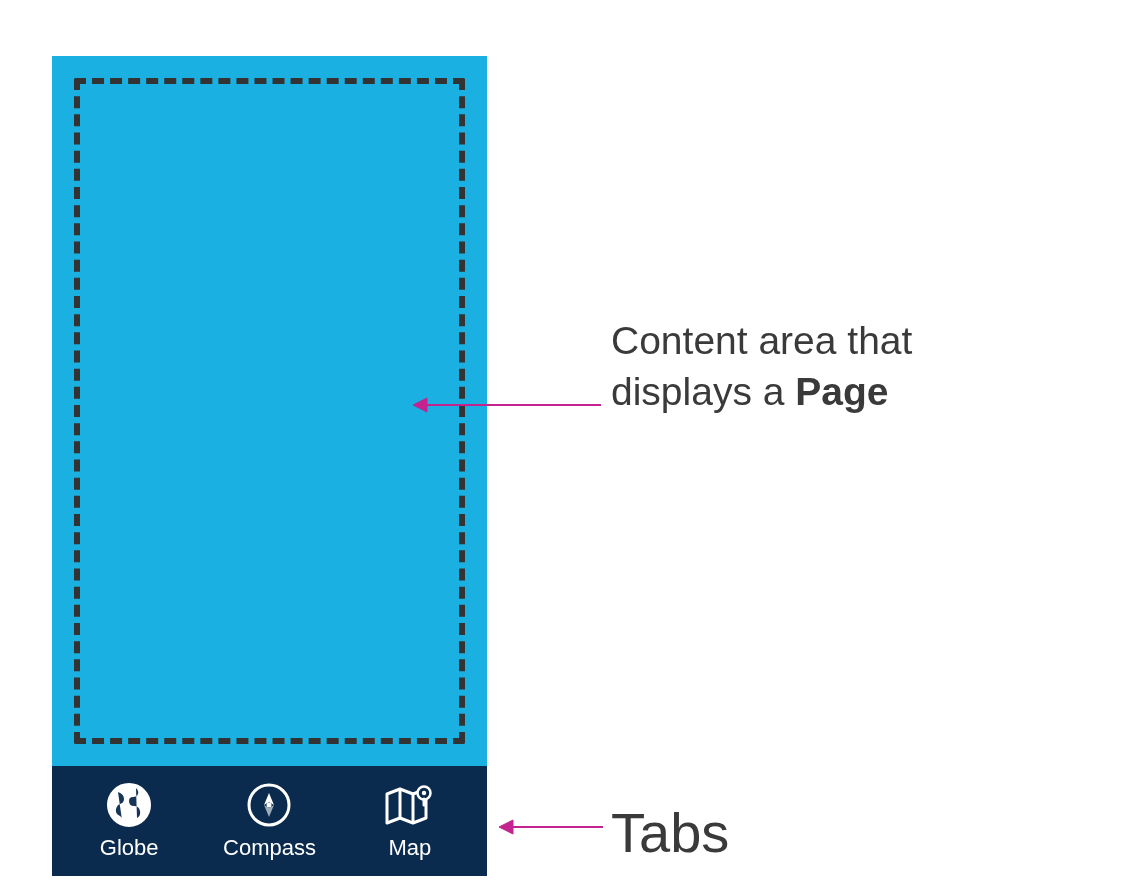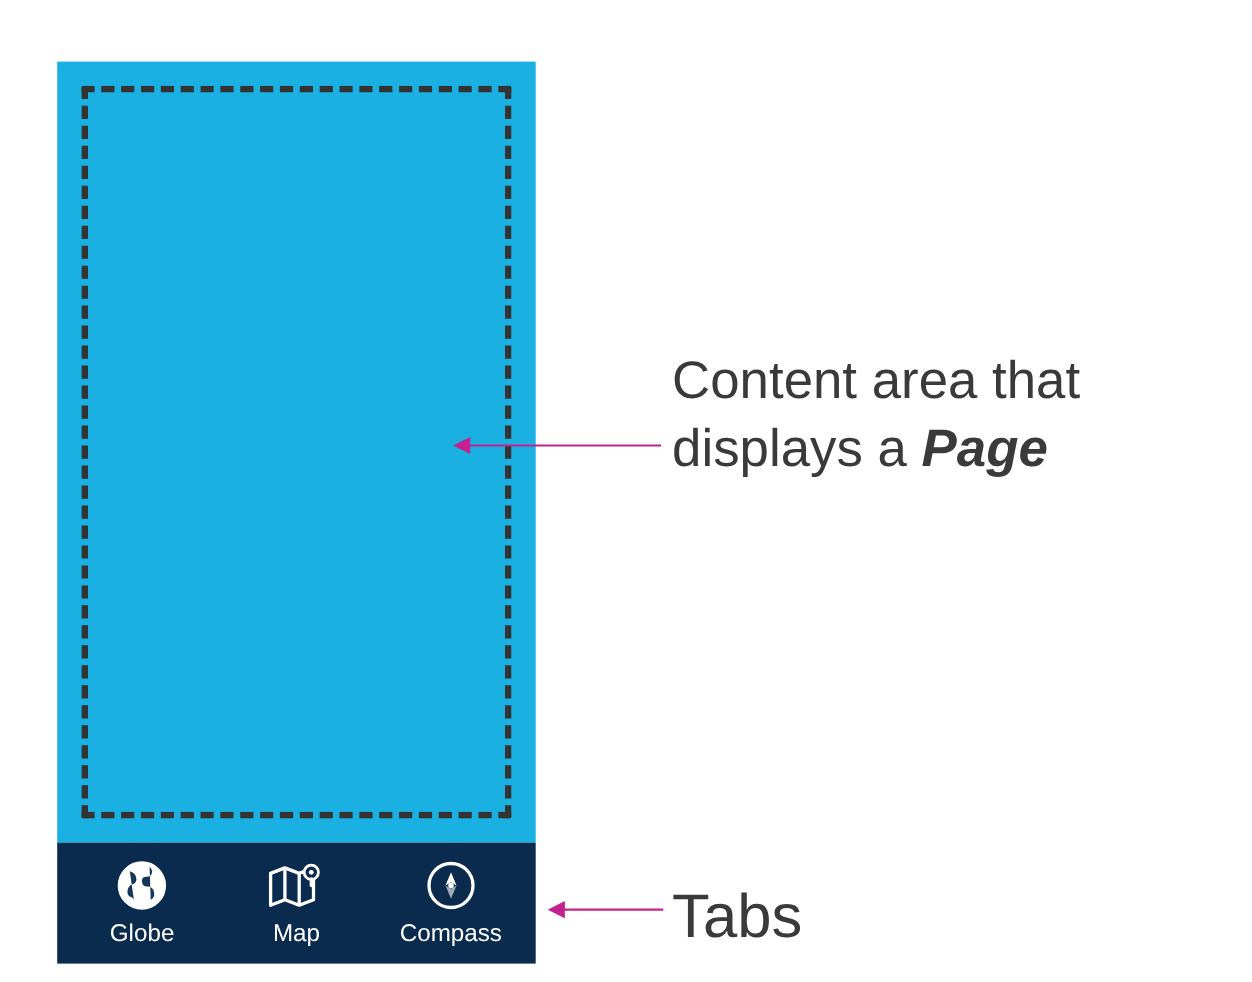--- a/index.html
+++ b/index.html
@@ -59,24 +59,24 @@
     }
 
     .annot {
       position: absolute;
       color: #3a3a3a;
       font-weight: 300;
     }
     .annot-content {
       left: 611px;
       top: 316px;
-      font-size: 48px;
+      font-size: 39px;
       line-height: 1.3;
     }
-    .annot-content .bold { font-weight: 600; font-style: italic; }
+    .annot-content .bold { font-weight: 600; }
     .annot-tabs {
       left: 611px;
       top: 800px;
       font-size: 56px;
     }
 
     .arrow {
       position: absolute;
       stroke: #c4228f;
       fill: #c4228f;
@@ -104,41 +104,41 @@
           <circle cx="23" cy="23" r="21" fill="#ffffff"></circle>
           <path d="M12 10 q6 2 6 7 q0 4 -4 5 q-3 1 -4 5 q-1 5 4 7 q2 1 2 4" fill="#0b2b4e" opacity="0.95"></path>
           <path d="M30 6 q3 3 2 6 q-1 3 -5 3 q-4 0 -4 4 q0 5 5 5 q5 0 6 5 q1 5 -3 7" fill="#0b2b4e" opacity="0.95"></path>
           <circle cx="23" cy="23" r="21" fill="none" stroke="#ffffff" stroke-width="2"></circle>
         </svg>
       </span>
       <span class="label">Globe</span>
     </div>
     <div class="tab">
       <span class="icon">
+        <svg width="46" height="46" viewBox="0 0 46 46">
+          <circle cx="23" cy="23" r="20" fill="none" stroke="#ffffff" stroke-width="3"></circle>
+          <polygon points="23,11 28,23 23,20 18,23" fill="#ffffff"></polygon>
+          <polygon points="23,35 18,23 23,26 28,23" fill="#ffffff" opacity="0.6"></polygon>
+          <circle cx="23" cy="23" r="2.5" fill="#ffffff"></circle>
+        </svg>
+      </span>
+      <span class="label">Compass</span>
+    </div>
+    <div class="tab">
+      <span class="icon">
         <svg width="54" height="46" viewBox="0 0 54 46">
           <path d="M4 12 L17 7 L30 12 L43 7 L43 36 L30 41 L17 36 L4 41 Z" fill="none" stroke="#ffffff" stroke-width="3" stroke-linejoin="round"></path>
           <line x1="17" y1="7" x2="17" y2="36" stroke="#ffffff" stroke-width="3"></line>
           <line x1="30" y1="12" x2="30" y2="41" stroke="#ffffff" stroke-width="3"></line>
           <circle cx="41" cy="11" r="6.5" fill="#0b2b4e" stroke="#ffffff" stroke-width="2.5"></circle>
           <circle cx="41" cy="11" r="2.2" fill="#ffffff"></circle>
           <path d="M41 17 L41 23" stroke="#ffffff" stroke-width="3" stroke-linecap="round"></path>
         </svg>
       </span>
       <span class="label">Map</span>
-    </div>
-    <div class="tab">
-      <span class="icon">
-        <svg width="46" height="46" viewBox="0 0 46 46">
-          <circle cx="23" cy="23" r="20" fill="none" stroke="#ffffff" stroke-width="3"></circle>
-          <polygon points="23,11 28,23 23,20 18,23" fill="#ffffff"></polygon>
-          <polygon points="23,35 18,23 23,26 28,23" fill="#ffffff" opacity="0.6"></polygon>
-          <circle cx="23" cy="23" r="2.5" fill="#ffffff"></circle>
-        </svg>
-      </span>
-      <span class="label">Compass</span>
     </div>
   </div>
 </div>
 
 <svg class="arrow arrow-content" width="192" height="30">
   <line x1="190" y1="15" x2="14" y2="15" stroke="#c4228f" stroke-width="2"></line>
   <polygon points="2,15 16,8 16,22" fill="#c4228f"></polygon>
 </svg>
 
 <svg class="arrow arrow-tabs" width="108" height="30">

